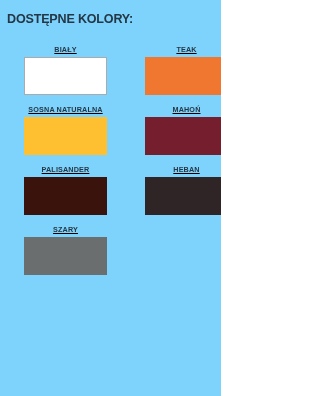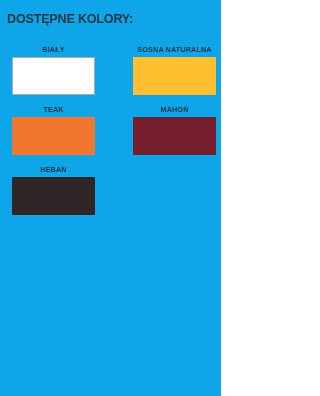--- a/index.html
+++ b/index.html
@@ -11,46 +11,47 @@
     width: 221px;
     height: 396px;
     overflow: hidden;
     font-family: "Liberation Sans", sans-serif;
     -webkit-font-smoothing: antialiased;
   }
   .page {
     position: relative;
     width: 221px;
     height: 396px;
-    background: #0ea5e9;
+    background: #7dd3fc;
     box-sizing: border-box;
   }
   .page-title {
     position: absolute;
     left: 7px;
     top: 11px;
     font-size: 13.5px;
     font-weight: bold;
     letter-spacing: -0.2px;
     color: #253746;
     transform: scaleX(0.93);
     transform-origin: left top;
     white-space: nowrap;
   }
   .swatch-grid {
     position: absolute;
-    left: 0;
+    left: 12px;
     top: 43px;
     width: 221px;
     display: grid;
     grid-template-columns: 100px 100px;
     column-gap: 21px;
     row-gap: 0px;
     padding-left: 12px;
     box-sizing: border-box;
+    text-decoration: underline;
   }
   .swatch-cell {
     width: 83px;
     margin-bottom: 8px;
   }
   .swatch-label {
     font-size: 7.6px;
     font-weight: bold;
     color: #253746;
     text-align: center;
@@ -75,30 +76,38 @@
 <div class="page">
 
   <div class="page-title">DOSTĘPNE KOLORY:</div>
 
   <div class="swatch-grid">
       <div class="swatch-cell">
         <div class="swatch-label">BIAŁY</div>
         <div class="swatch-chip bordered" style="background: rgb(255, 255, 255);"></div>
       </div>
       <div class="swatch-cell">
+        <div class="swatch-label">TEAK</div>
+        <div class="swatch-chip" style="background: rgb(240, 119, 48);"></div>
+      </div>
+      <div class="swatch-cell">
         <div class="swatch-label">SOSNA NATURALNA</div>
         <div class="swatch-chip" style="background: rgb(254, 191, 48);"></div>
-      </div>
-      <div class="swatch-cell">
-        <div class="swatch-label">TEAK</div>
-        <div class="swatch-chip" style="background: rgb(240, 119, 48);"></div>
       </div>
       <div class="swatch-cell">
         <div class="swatch-label">MAHOŃ</div>
         <div class="swatch-chip" style="background: rgb(117, 31, 46);"></div>
       </div>
       <div class="swatch-cell">
+        <div class="swatch-label">PALISANDER</div>
+        <div class="swatch-chip" style="background: rgb(58, 20, 12);"></div>
+      </div>
+      <div class="swatch-cell">
         <div class="swatch-label">HEBAN</div>
         <div class="swatch-chip" style="background: rgb(47, 37, 39);"></div>
+      </div>
+      <div class="swatch-cell">
+        <div class="swatch-label">SZARY</div>
+        <div class="swatch-chip" style="background: rgb(106, 110, 110);"></div>
       </div>
     </div>
 
 </div>
 
 </body></html>

